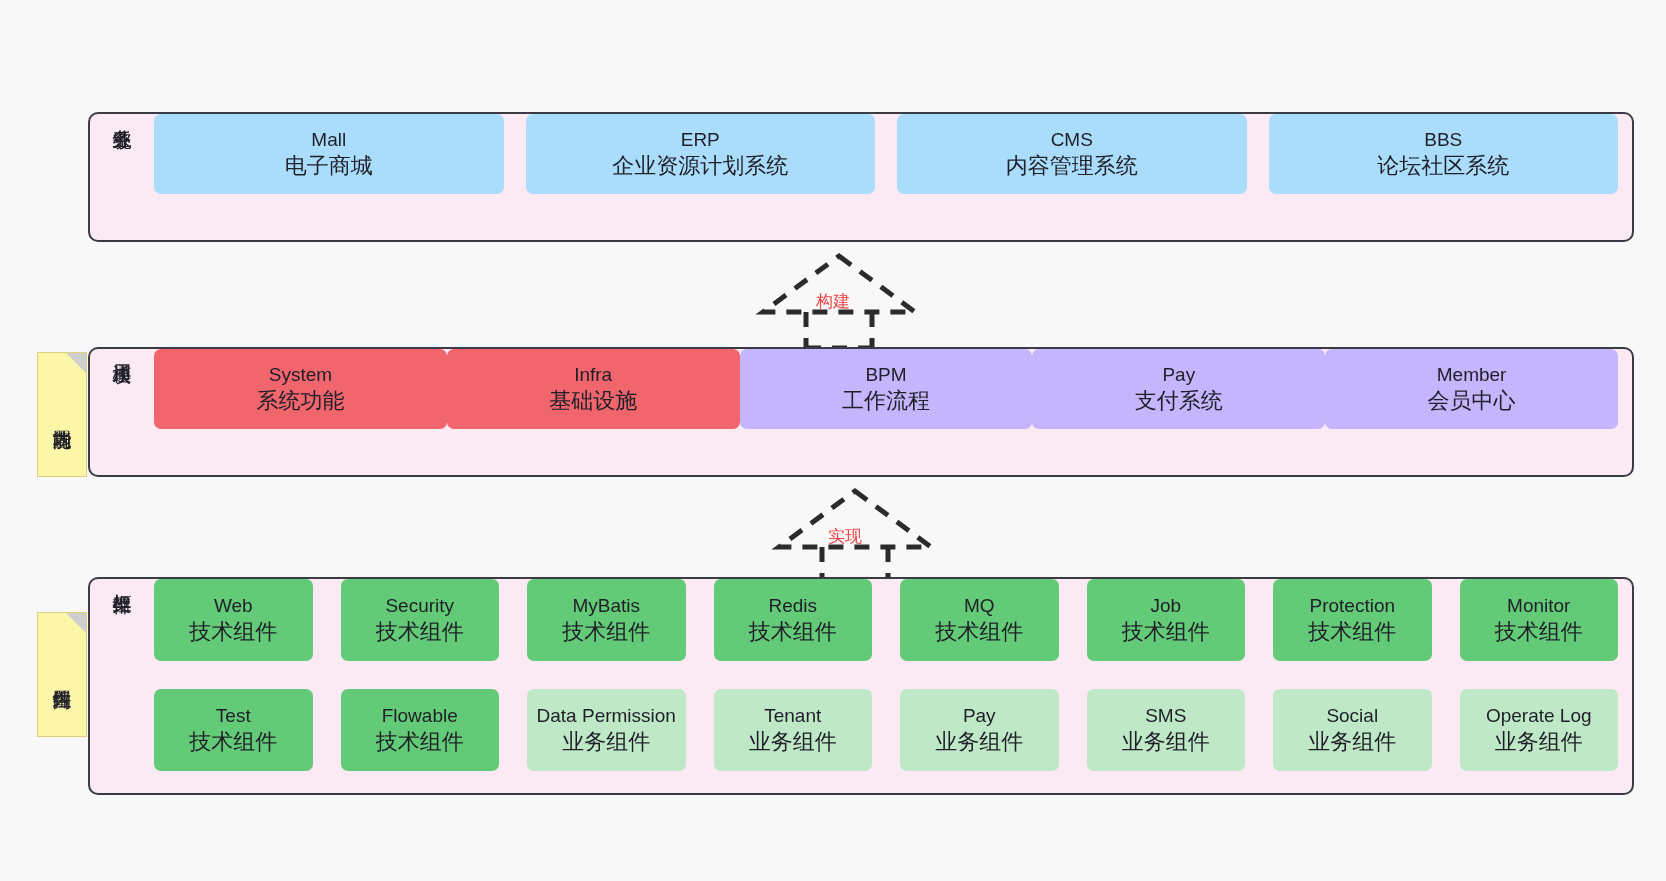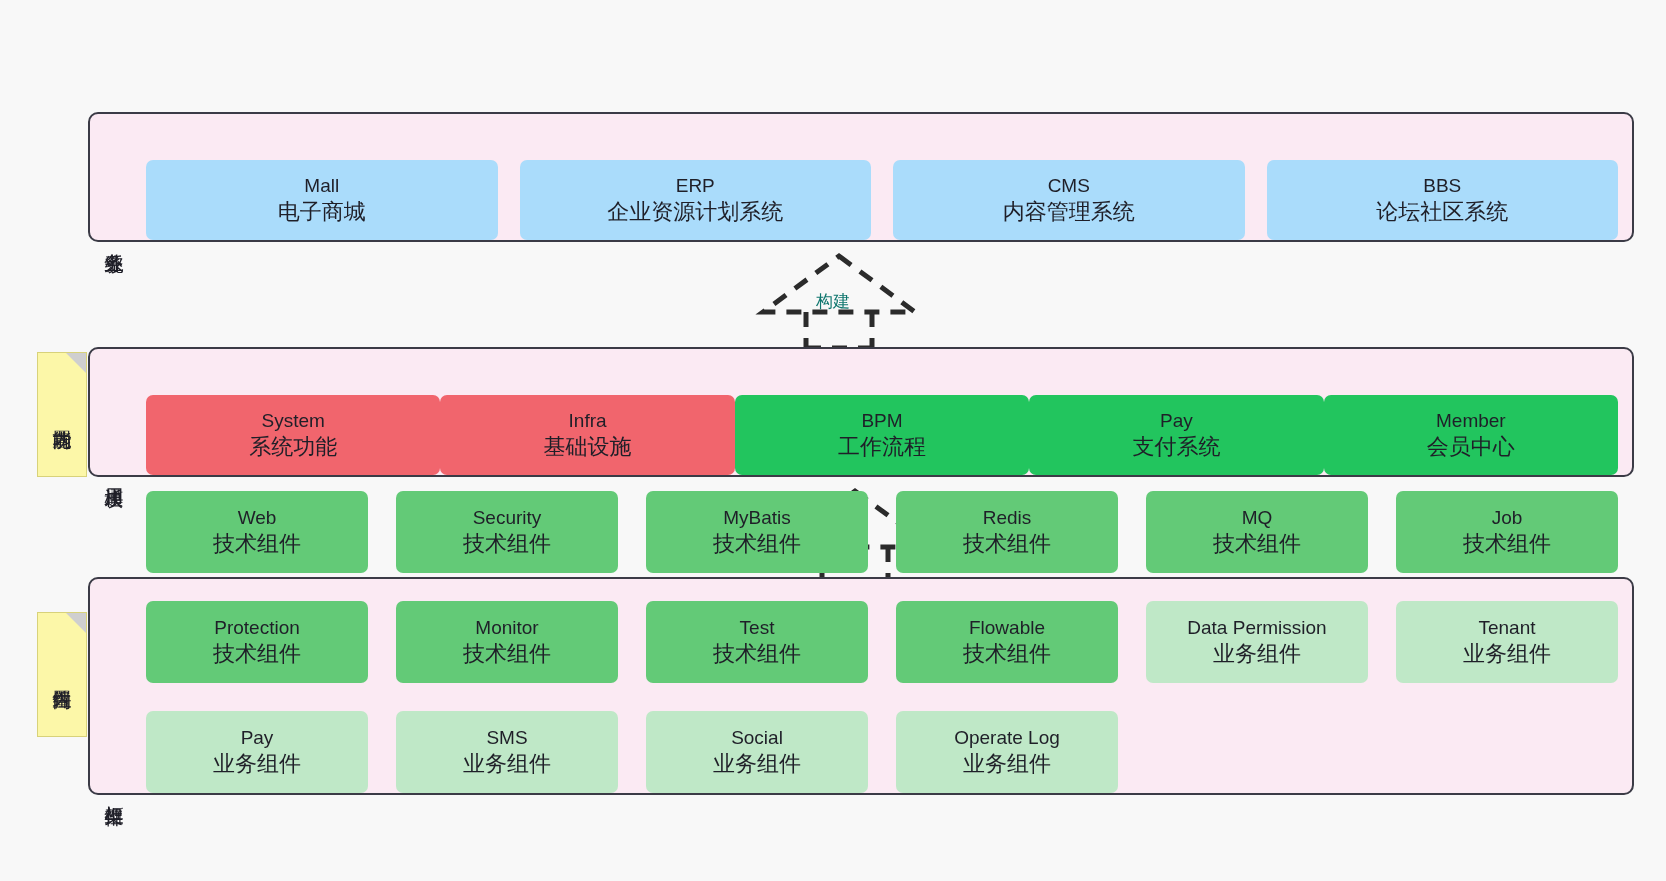--- a/index.html
+++ b/index.html
@@ -11,21 +11,22 @@
   }
   #canvas { position: relative; width: 1666px; height: 881px; }
 
   
   .layer {
     position: absolute;
     background: #fbeaf3;
     border: 2px solid #3b3b46;
     border-radius: 10px;
     display: flex;
-    align-items: flex-end;
+    align-items: flex-start;
+    padding-left: 8px;
   }
   .layer-title {
     width: 48px;
     flex: 0 0 48px;
     display: flex;
     align-items: center;
     justify-content: center;
     font-size: 19px;
     color: #1f1f28;
     line-height: 1.16;
@@ -68,29 +69,29 @@
   }
 
   
   #layer-mod { left: 88px; top: 347px; width: 1546px; height: 130px; }
   #layer-mod .layer-body { padding-left: 8px; }
   #layer-mod .node {
     flex: 1 1 0;
     height: 80px;
   }
   .fill-red   { background: #f1656d; }
-  .fill-pink  { background: #22c55e; }
+  .fill-pink  { background: #c4b5fd; }
 
   
   #layer-fw { left: 88px; top: 577px; width: 1546px; height: 218px; }
   #layer-fw .layer-body { padding: 0 14px 0 0; }
   .grid8 {
     flex: 1 1 auto;
     display: grid;
-    grid-template-columns: repeat(6, 1fr);
+    grid-template-columns: repeat(8, 1fr);
     grid-auto-rows: 82px;
     column-gap: 23px;
     row-gap: 16px;
     padding-left: 8px;
     gap: 28px;
   }
   .fill-green   { background: #63ca77; }
   .fill-green-l { background: #bfe8c7; }
 
   
@@ -118,21 +119,21 @@
     border-left: 20px solid transparent;
   }
   #note-builtin-func { left: 37px; top: 352px; height: 125px; }
   #note-builtin-comp { left: 37px; top: 612px; height: 125px; }
 
   
   .arrow { position: absolute; }
   .arrow-label {
     position: absolute;
     font-size: 17px;
-    color: #0f766e;
+    color: #ef4444;
     white-space: nowrap;
     user-select: none;
   }
   #arrow-build { left: 744px; top: 252px; width: 190px; height: 98px; }
   #arrow-build .arrow-label { left: 72px; top: 38px; }
   #arrow-impl  { left: 760px; top: 487px; width: 190px; height: 98px; }
   #arrow-impl  .arrow-label { left: 68px; top: 38px; }
 </style>
 </head>
 <body>

